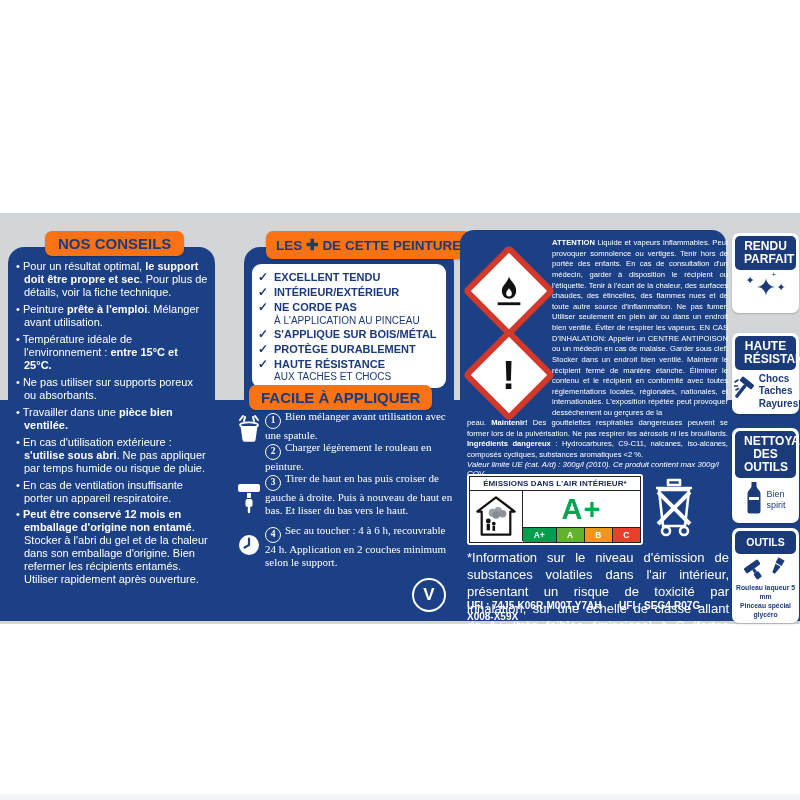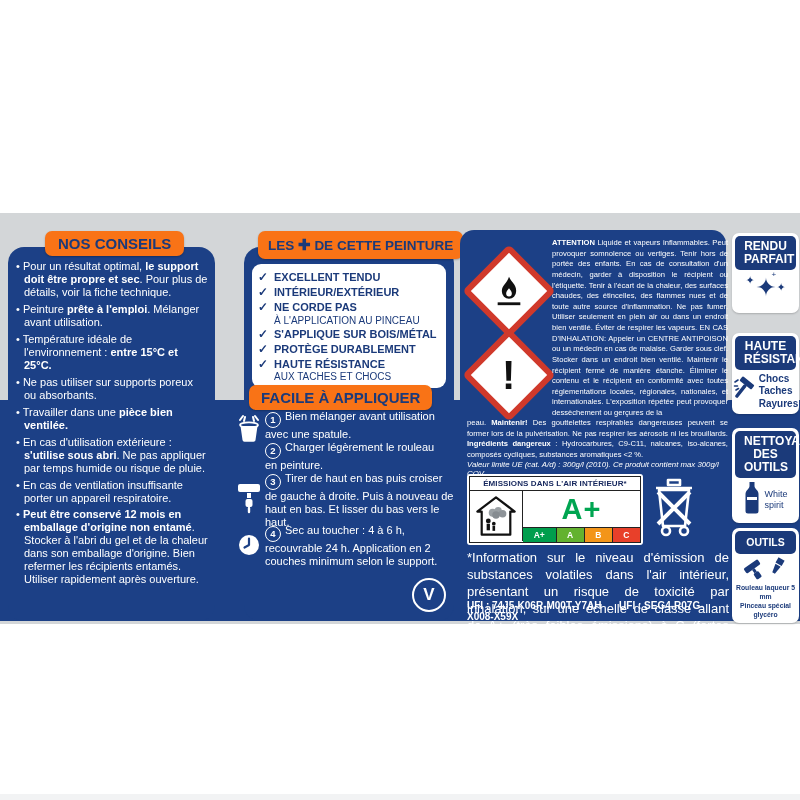--- a/index.html
+++ b/index.html
@@ -17,21 +17,21 @@
   .bullet{margin-bottom:4px;padding-left:8px;text-indent:-8px;}
   .bullet::before{content:"• ";}
   .bullet b{font-weight:bold;}
   
   .chk-card{background:#ffffff;border-radius:9px;padding:7px 6px 6px 6px;}
   .chk{display:flex;margin-bottom:2px;}
   .tick{color:#1b3a7a;font-weight:bold;font-size:12px;width:16px;flex:0 0 16px;line-height:1.1;}
   .chk-main{color:#1b3a7a;font-size:11px;font-weight:bold;line-height:1.12;}
   .chk-main b{font-weight:bold;}
   .chk-sub{color:#1b3a7a;font-size:10px;font-weight:normal;line-height:1.1;margin-top:1px;}
-  .step{color:#ffffff;font-size:11px;line-height:1.2;}
+  .step{color:#ffffff;font-size:11px;line-height:1.2;font-family:Liberation Serif, serif;}
   .stepnum{display:inline-flex;width:14px;height:14px;border:1.4px solid #fff;border-radius:50%;
            font-size:9.5px;font-weight:bold;justify-content:center;align-items:center;
            margin-right:4px;vertical-align:-3px;}
   .vlogo{width:30px;height:30px;border:2.3px solid #fff;border-radius:50%;color:#fff;
          font-weight:bold;font-size:17px;display:flex;align-items:center;justify-content:center;}
   
   .ghs{width:54px;height:54px;background:#ffffff;border:6px solid #d0392b;border-radius:5px;
        transform:rotate(45deg);display:flex;align-items:center;justify-content:center;}
   .ghs-inner{transform:rotate(-45deg);display:flex;align-items:center;justify-content:center;}
   .warn{color:#ffffff;font-size:7.6px;line-height:1.4;text-align:justify;}
@@ -80,21 +80,21 @@
     <div class="bullet">Température idéale de l'environnement : <b>entre 15°C et 25°C.</b></div>
     <div class="bullet">Ne pas utiliser sur supports poreux ou absorbants.</div>
     <div class="bullet">Travailler dans une <b>pièce bien ventilée.</b></div>
     <div class="bullet">En cas d'utilisation extérieure : <b>s'utilise sous abri</b>. Ne pas appliquer par temps humide ou risque de pluie.</div>
     <div class="bullet">En cas de ventilation insuffisante porter un appareil respiratoire.</div>
     <div class="bullet"><b>Peut être conservé 12 mois en emballage d'origine non entamé</b>. Stocker à l'abri du gel et de la chaleur dans son emballage d'origine. Bien refermer les récipients entamés. Utiliser rapidement après ouverture.</div>
   </div>
 </div>
 
 <div class="abs panel" style="left:244px;top:247px;width:210px;height:374px;">
-  <div class="abs pill" style="left:14px;top:-16px;padding:5px 10px;font-size:13.5px;">
+  <div class="abs pill" style="left:22px;top:-16px;padding:5px 10px;font-size:13.5px;">
     <span>LES</span>
     <span style="font-size:15px;">✚</span>
     <span>DE CETTE PEINTURE</span>
   </div>
 
   <div class="abs chk-card" style="left:8px;top:17px;width:194px;box-sizing:border-box;">
     <div class="chk">
       <span class="tick">✓</span>
       <div>
           <div class="chk-main"><b>EXCELLENT TENDU</b></div>
@@ -280,21 +280,21 @@
   <div class="badge-head">NETTOYAGE DES OUTILS</div>
   <div class="badge-body" style="gap:3px;">
     <span>
       <svg width="18" height="34" viewBox="0 0 18 34">
         <rect x="6.5" y="1" width="5" height="4" fill="#1b3a7a"></rect>
         <path d="M6.5 5 h5 c0 3 4 4 4 8 v17 a2.5 2.5 0 0 1 -2.5 2.5 h-8 A2.5 2.5 0 0 1 2.5 30 V13 c0 -4 4 -5 4 -8 Z" fill="#1b3a7a"></path>
         <rect x="4" y="16" width="10" height="3" fill="#fff"></rect>
       </svg>
     </span>
     <div class="badge-lines" style="font-weight:normal;font-size:9px;">
-      <div>White</div>
+      <div>Bien</div>
       <div>spirit</div>
     </div>
   </div>
 </div>
 
 <div class="abs badge" style="top:528px;">
   <div class="badge-head" style="font-size:10.5px;padding:6px 1px;">OUTILS</div>
   <div class="badge-body" style="padding:2px 0;">
     <svg width="46" height="26" viewBox="0 0 46 26">
       <g fill="#1b3a7a">

